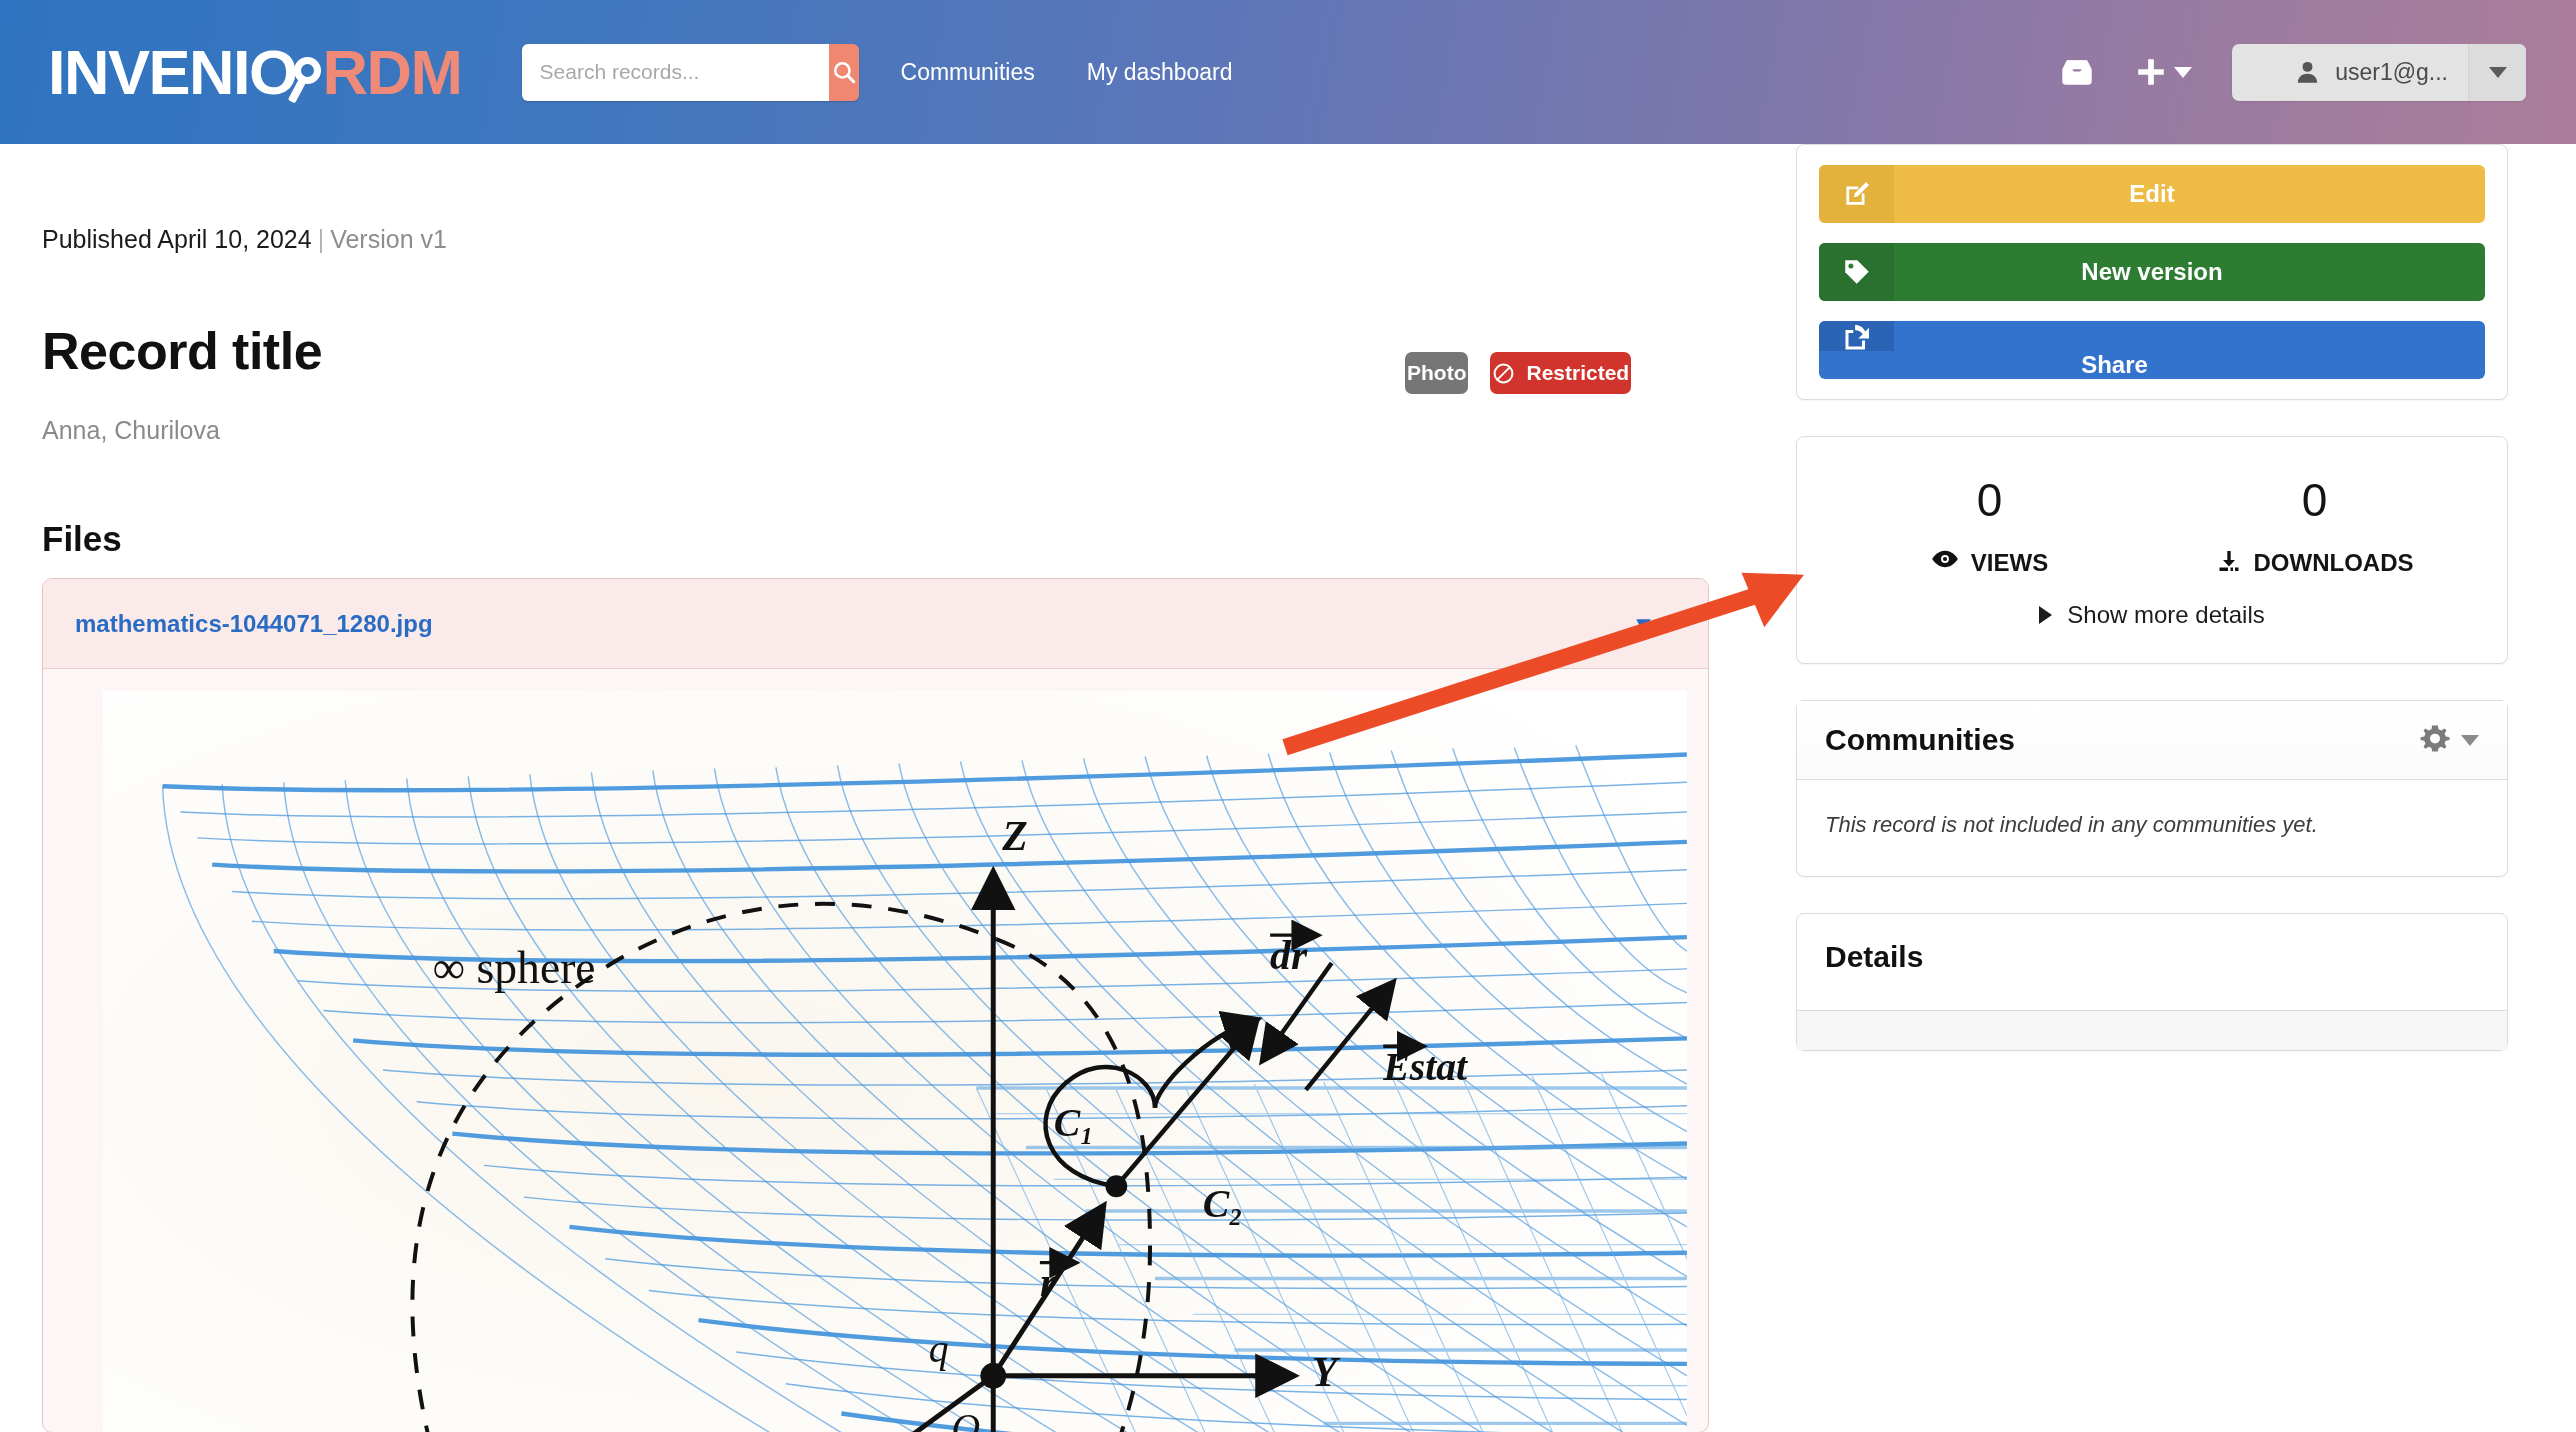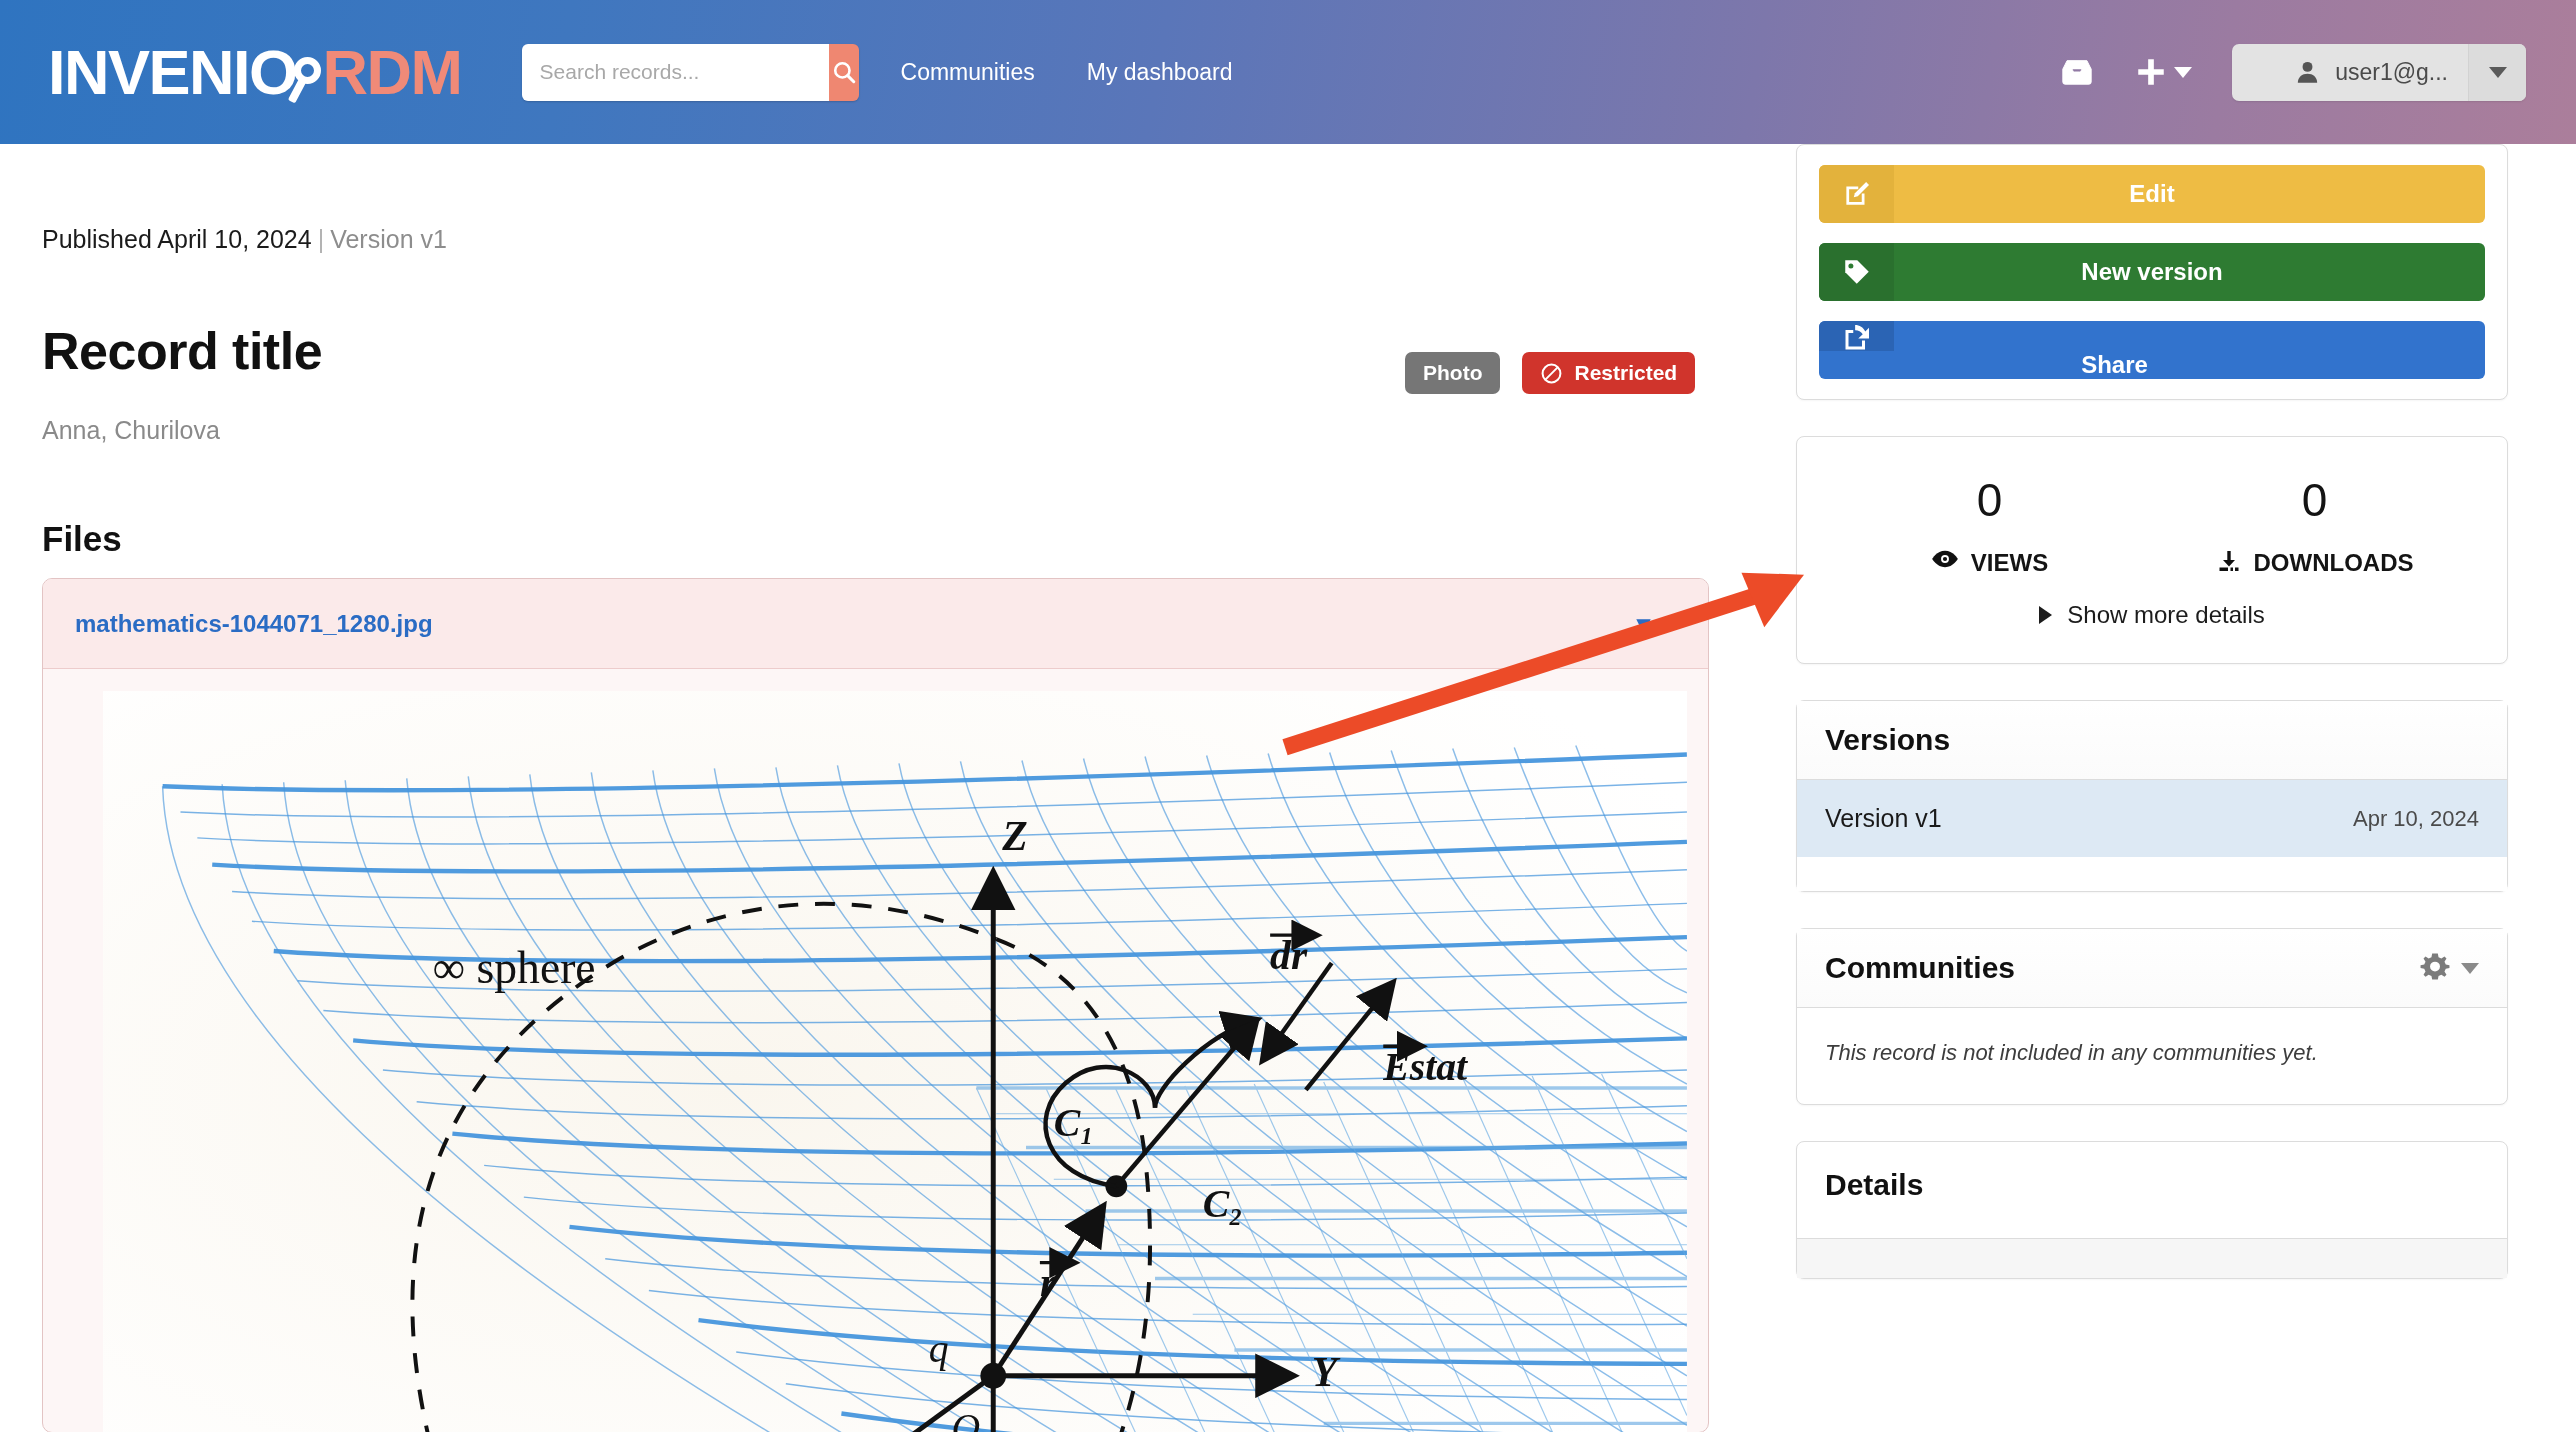--- a/index.html
+++ b/index.html
@@ -104,21 +104,21 @@
   .meta-line {
     position: absolute; left: 0; top: 81px;
     font-size: 25px; color: #1b1b1b;
   }
   .meta-line .sep { color: #b3b3b3; margin: 0 6px; }
   .meta-line .ver { color: #8d8d8d; }
 
   .badges { position: absolute; left: 1363px; top: 208px; display: flex; gap: 22px; }
   .badge {
     border-radius: 7px; color: #fff; font-size: 21px; font-weight: bold;
-    padding: 9px 18px; display: flex; align-items: center; gap: 11px;
+    padding: 9px 2px; display: flex; align-items: center; gap: 11px;
   }
   .badge.photo { background: #767676; }
   .badge.restricted { background: #d0342c; }
 
   .rec-title {
     position: absolute; left: 0; top: 177px;
     font-size: 52px; font-weight: bold; color: #111; letter-spacing: -0.5px;
   }
   .rec-authors {
     position: absolute; left: 0; top: 272px;
@@ -529,30 +529,20 @@
             <span>DOWNLOADS</span>
           </div>
         </div>
       </div>
       <div class="show-more">
         <span class="tri-right"></span>
         <span>Show more details</span>
       </div>
     </div>
 
-    <div class="card panel">
-      <div class="panel-head">
-        <h3>Versions</h3>
-      </div>
-      <div class="version-row">
-        <span class="v">Version v1</span>
-        <span class="d">Apr 10, 2024</span>
-      </div>
-      <div class="version-foot"></div>
-    </div>
 
     <div class="card panel">
       <div class="panel-head">
         <h3>Communities</h3>
         <span class="gear-wrap">
           <svg width="34" height="34" viewBox="0 0 24 24">
             <path d="M12 1.8 L14 1.8 L14.5 4.4 L16.5 5.3 L18.7 3.9 L20.1 5.3 L18.7 7.5
                      L19.6 9.5 L22.2 10 L22.2 12 L19.6 12.5 L18.7 14.5 L20.1 16.7 L18.7 18.1
                      L16.5 16.7 L14.5 17.6 L14 20.2 L12 20.2 L10 20.2 L9.5 17.6 L7.5 16.7
                      L5.3 18.1 L3.9 16.7 L5.3 14.5 L4.4 12.5 L1.8 12 L1.8 10 L4.4 9.5

